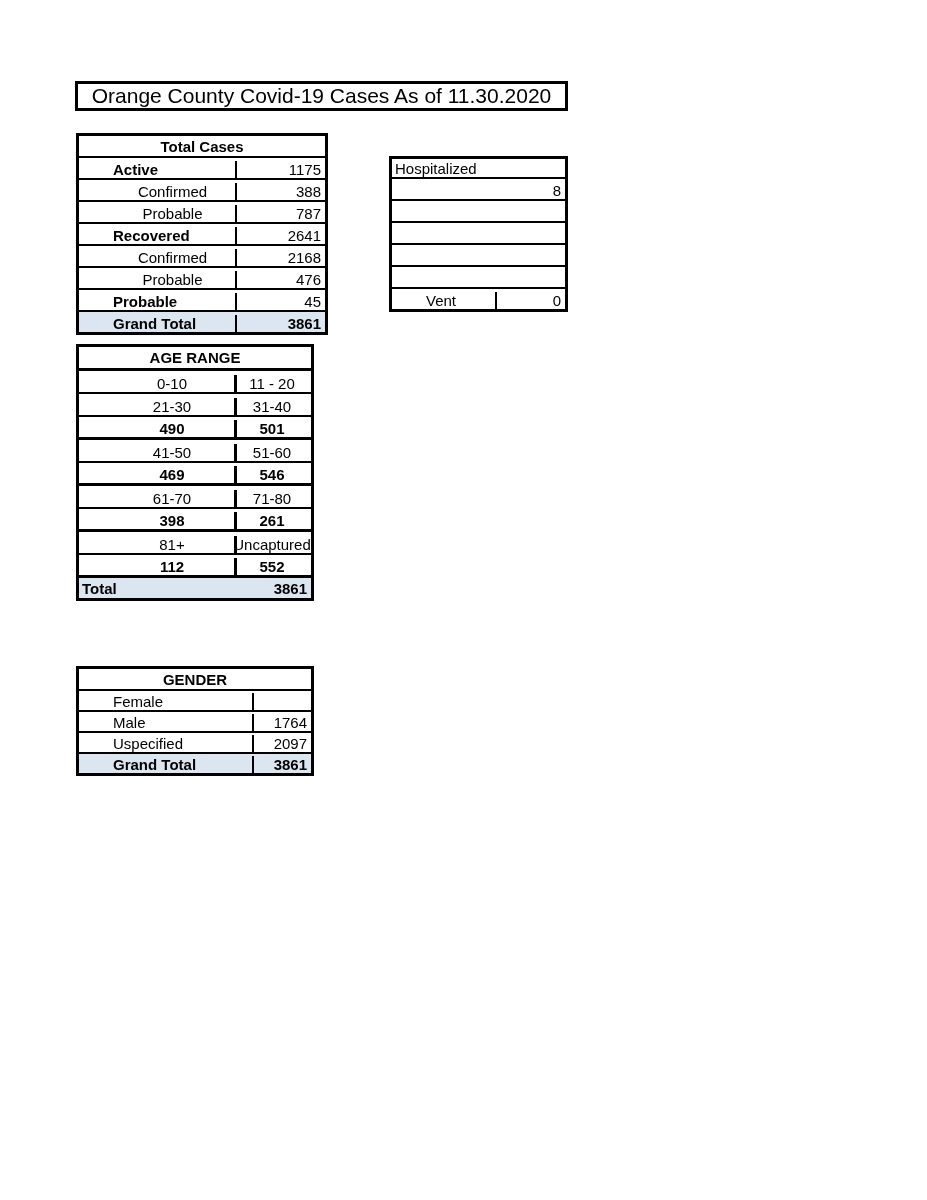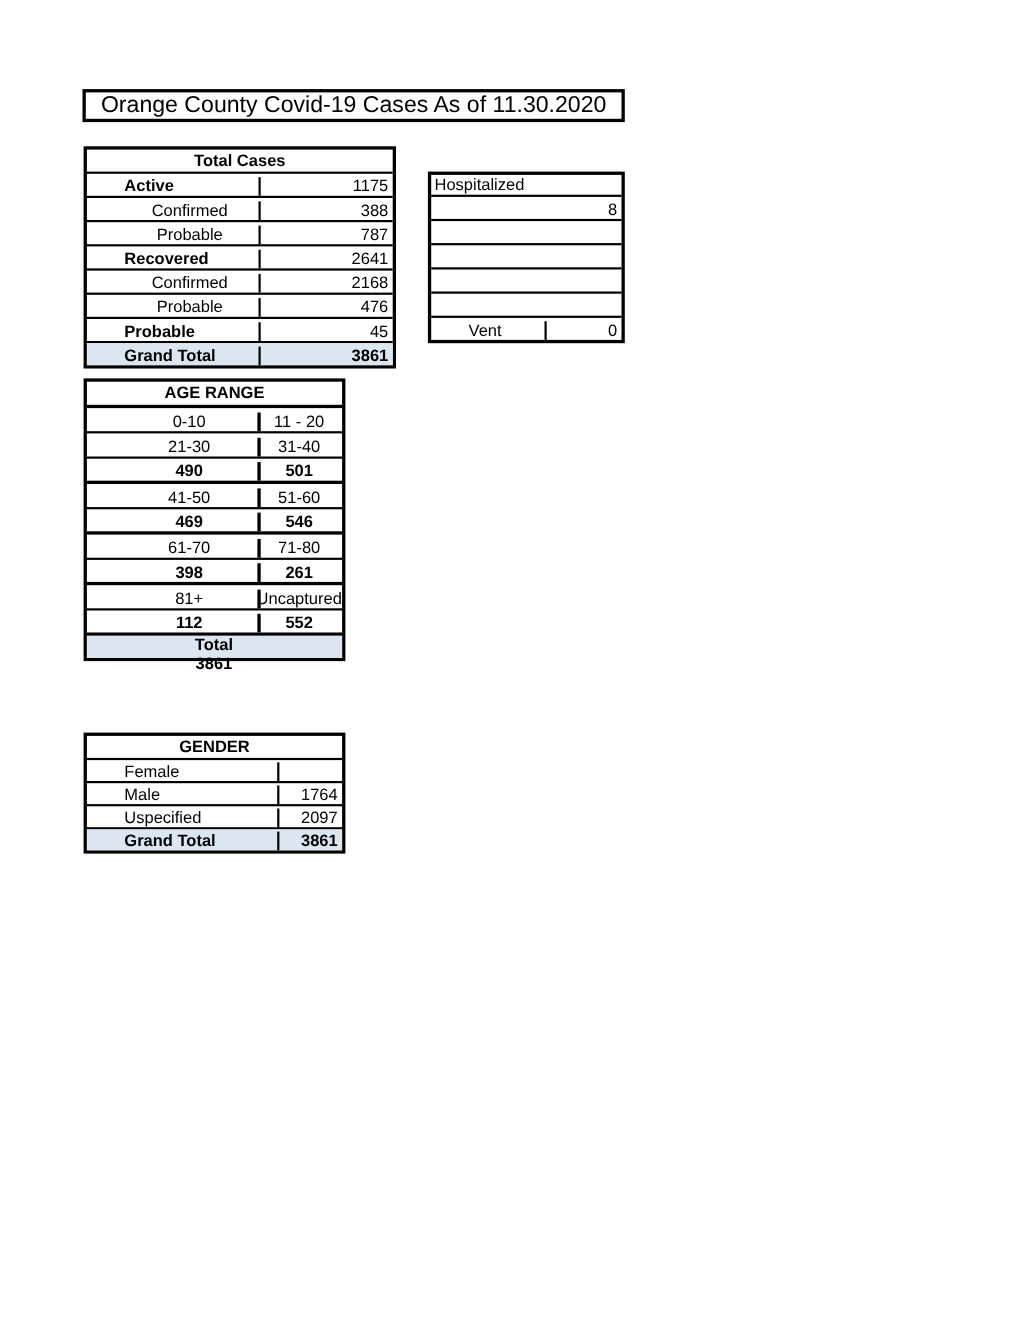--- a/index.html
+++ b/index.html
@@ -27,21 +27,21 @@
   .label { padding-left: 3px; }
   .value { flex: 1; justify-content: flex-end; padding-right: 4px; }
   .center { justify-content: center; padding-left: 0; }
   .bold { font-weight: bold; }
   .bb2 { border-bottom: 2px solid #000; }
   .bb3 { border-bottom: 3px solid #000; }
   .br2 { border-right: 2px solid #000; }
   .br3 { border-right: 3px solid #000; }
 
   
-  #total-cases { left: 76px; top: 133px; width: 284px; }
+  #total-cases { left: 76px; top: 133px; width: 252px; }
   #total-cases .hdr { height: 22px; }
   #total-cases .row { height: 22px; }
   #total-cases .row:last-child { height: 20px; }
   #total-cases .label { width: 127px; }
   
   #hospitalized { left: 389px; top: 156px; width: 179px; }
   #hospitalized .hdr { height: 20px; font-weight: normal; justify-content: flex-start; padding-left: 3px; }
   #hospitalized .row { height: 22px; }
   #hospitalized .row:last-child { height: 20px; }
   #hospitalized .label { width: 74px; }
@@ -53,21 +53,21 @@
   #age-range .label { width: 127px; }
   
   #gender { left: 76px; top: 666px; width: 238px; }
   #gender .hdr { height: 22px; }
   #gender .row { height: 21px; }
   #gender .row:last-child { height: 19px; }
   #gender .label { width: 144px; }
 
   .highlight { background: #dce6f1; }
   .total-flat { display: flex; align-items: center; justify-content: space-between;
-                font-weight: bold; padding: 0 4px 0 3px; flex-direction: column; }
+                font-weight: bold; padding: 0 4px 0 3px; }
 </style>
 </head>
 <body>
 
 <div class="page">
 
   <div class="title-box">
     <span>Orange County Covid-19 Cases As of 11.30.2020</span>
   </div>
 

